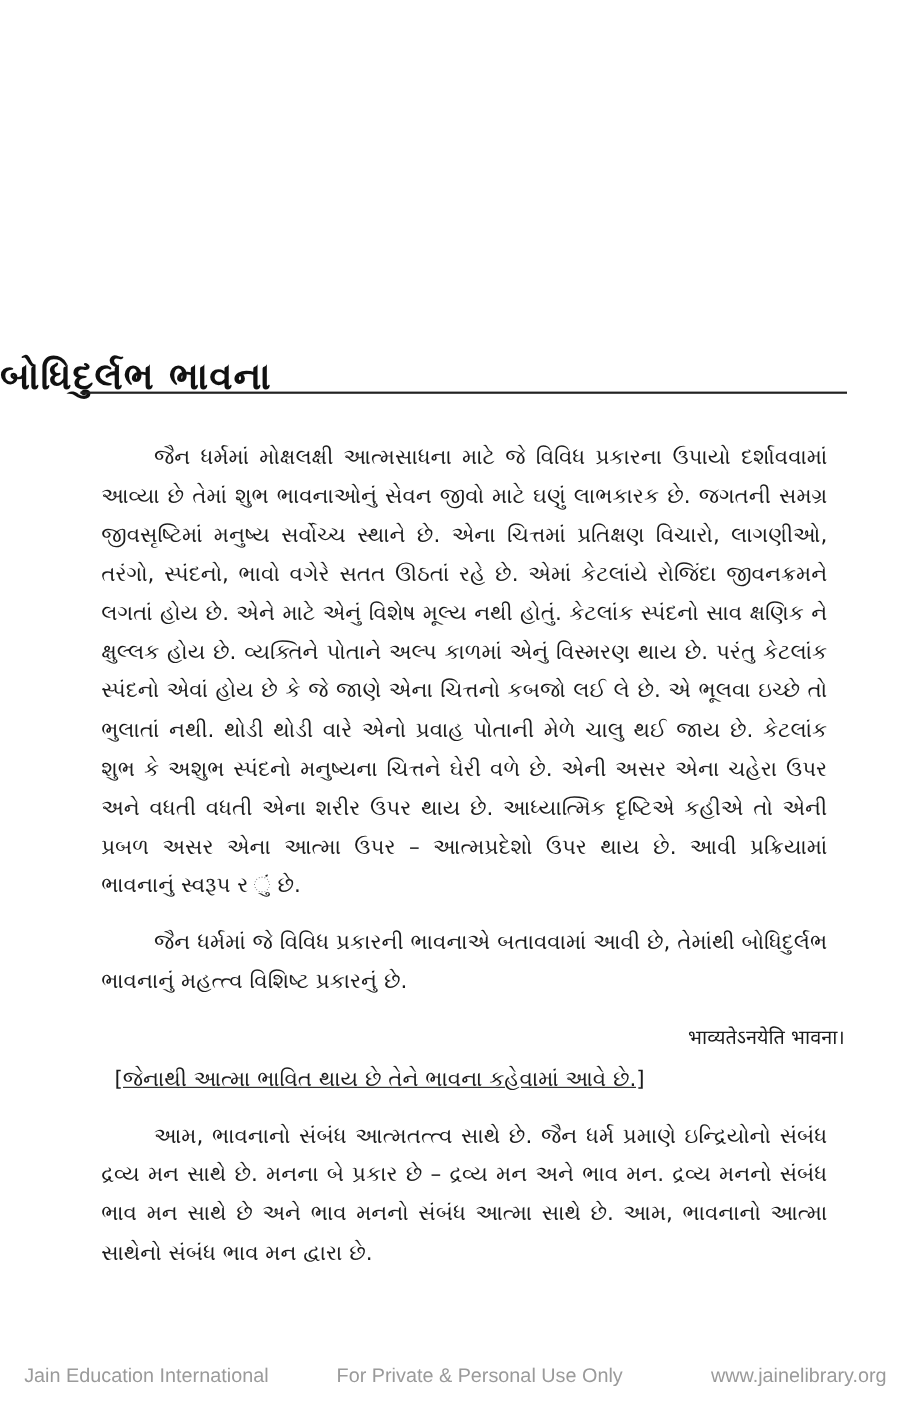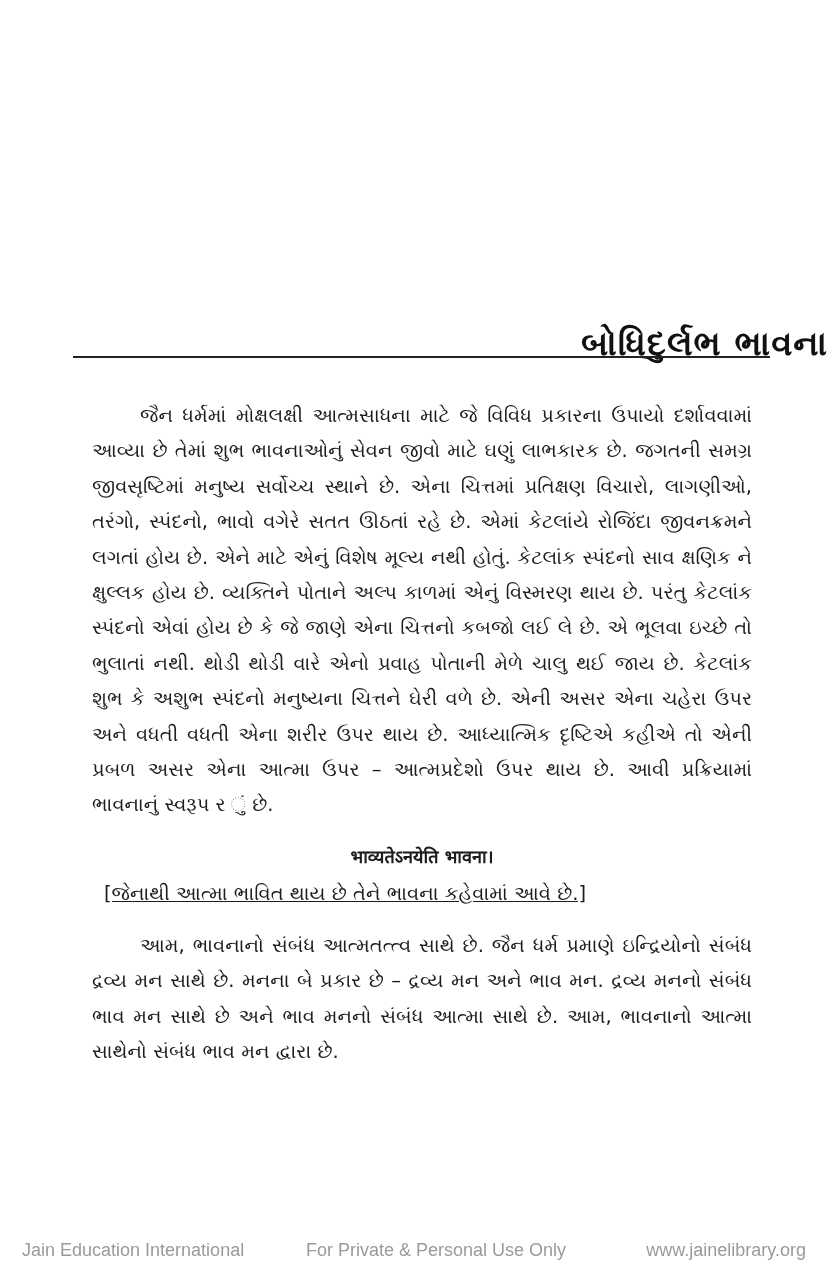--- a/index.html
+++ b/index.html
@@ -19,21 +19,21 @@
       position: absolute;
       left: 0; top: 0;
       width: 828px;
       height: 1278px;
     }
     .title {
       position: absolute;
       left: 0;
       width: 828px;
       top: 300px;
-      text-align: right;
+      text-align: left;
       font-size: 34px;
       font-weight: bold;
       letter-spacing: 1px;
       color: #111;
     }
     .rule {
       position: absolute;
       left: 73px;
       width: 697px;
       top: 356px;
@@ -51,22 +51,22 @@
       text-align: justify;
     }
     .para {
       margin: 16px;
       text-indent: 48px;
       text-align: justify;
       text-align-last: left;
     }
     .sanskrit {
       margin: 4px 0 2px 0;
-      text-align: center;
-      font-weight: bold;
+      text-align: right;
+      font-weight: normal;
       font-size: 18px;
       text-indent: 0;
     }
     .bracket {
       margin: 0;
       text-indent: 28px;
       text-decoration: underline;
     }
     .footer {
       position: absolute;
@@ -90,20 +90,21 @@
 </head>
 <body>
 
 <div class="page">
 
   <h1 class="title">બોધિદુર્લભ ભાવના</h1>
   <div class="rule"></div>
 
   <div class="body-text">
     <p class="para">જૈન ધર્મમાં મોક્ષલક્ષી આત્મસાધના માટે જે વિવિધ પ્રકારના ઉપાયો દર્શાવવામાં આવ્યા છે તેમાં શુભ ભાવનાઓનું સેવન જીવો માટે ઘણું લાભકારક છે. જગતની સમગ્ર જીવસૃષ્ટિમાં મનુષ્ય સર્વોચ્ચ સ્થાને છે. એના ચિત્તમાં પ્રતિક્ષણ વિચારો, લાગણીઓ, તરંગો, સ્પંદનો, ભાવો વગેરે સતત ઊઠતાં રહે છે. એમાં કેટલાંયે રોજિંદા જીવનક્રમને લગતાં હોય છે. એને માટે એનું વિશેષ મૂલ્ય નથી હોતું. કેટલાંક સ્પંદનો સાવ ક્ષણિક ને ક્ષુલ્લક હોય છે. વ્યક્તિને પોતાને અલ્પ કાળમાં એનું વિસ્મરણ થાય છે. પરંતુ કેટલાંક સ્પંદનો એવાં હોય છે કે જે જાણે એના ચિત્તનો કબજો લઈ લે છે. એ ભૂલવા ઇચ્છે તો ભુલાતાં નથી. થોડી થોડી વારે એનો પ્રવાહ પોતાની મેળે ચાલુ થઈ જાય છે. કેટલાંક શુભ કે અશુભ સ્પંદનો મનુષ્યના ચિત્તને ઘેરી વળે છે. એની અસર એના ચહેરા ઉપર અને વધતી વધતી એના શરીર ઉપર થાય છે. આધ્યાત્મિક દૃષ્ટિએ કહીએ તો એની પ્રબળ અસર એના આત્મા ઉપર – આત્મપ્રદેશો ઉપર થાય છે. આવી પ્રક્રિયામાં ભાવનાનું સ્વરૂપ ર ું છે.</p>
+    <p class="para">જૈન ધર્મમાં જે વિવિધ પ્રકારની ભાવનાએ બતાવવામાં આવી છે, તેમાંથી બોધિદુર્લભ ભાવનાનું મહત્ત્વ વિશિષ્ટ પ્રકારનું છે.</p>
     <p class="sanskrit">भाव्यतेऽनयेति भावना।</p>
     <p class="bracket">[જેનાથી આત્મા ભાવિત થાય છે તેને ભાવના કહેવામાં આવે છે.]</p>
     <p class="para">આમ, ભાવનાનો સંબંધ આત્મતત્ત્વ સાથે છે. જૈન ધર્મ પ્રમાણે ઇન્દ્રિયોનો સંબંધ દ્રવ્ય મન સાથે છે. મનના બે પ્રકાર છે – દ્રવ્ય મન અને ભાવ મન. દ્રવ્ય મનનો સંબંધ ભાવ મન સાથે છે અને ભાવ મનનો સંબંધ આત્મા સાથે છે. આમ, ભાવનાનો આત્મા સાથેનો સંબંધ ભાવ મન દ્વારા છે.</p>
   </div>
 
   <div class="footer">
     <span class="left">Jain Education International</span>
     <span class="center">For Private &amp; Personal Use Only</span>
     <span class="right">www.jainelibrary.org</span>
   </div>

